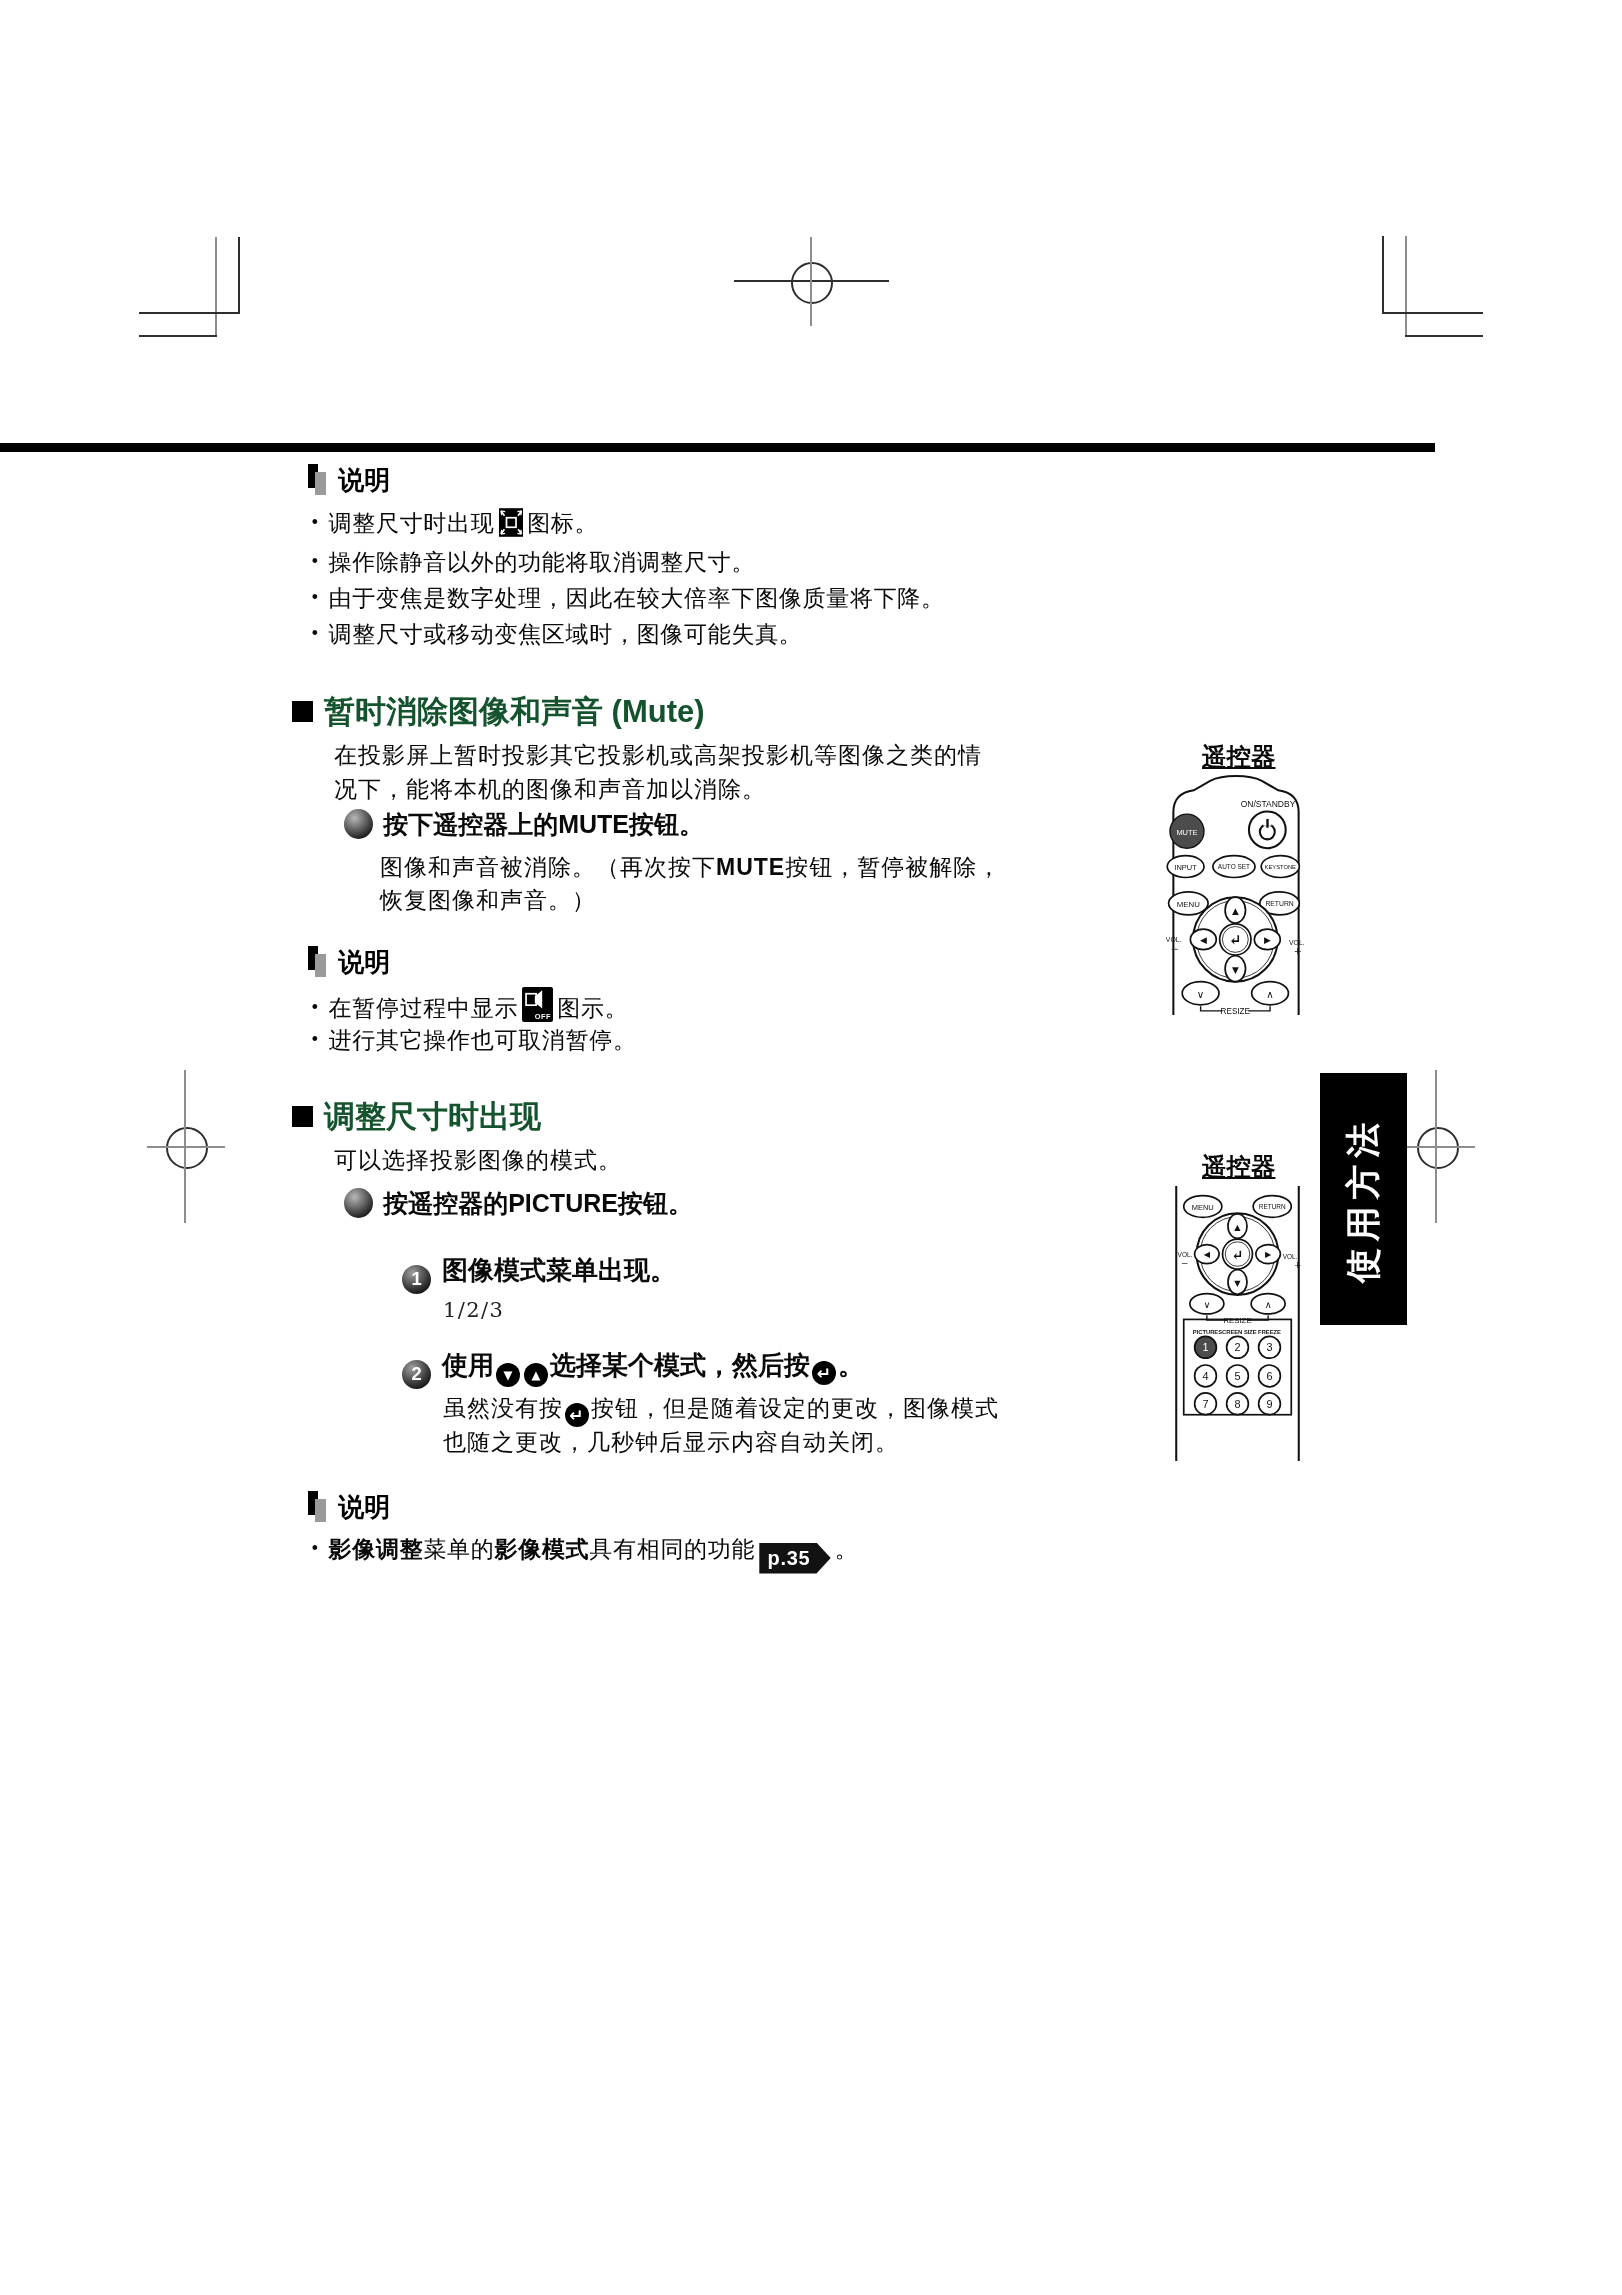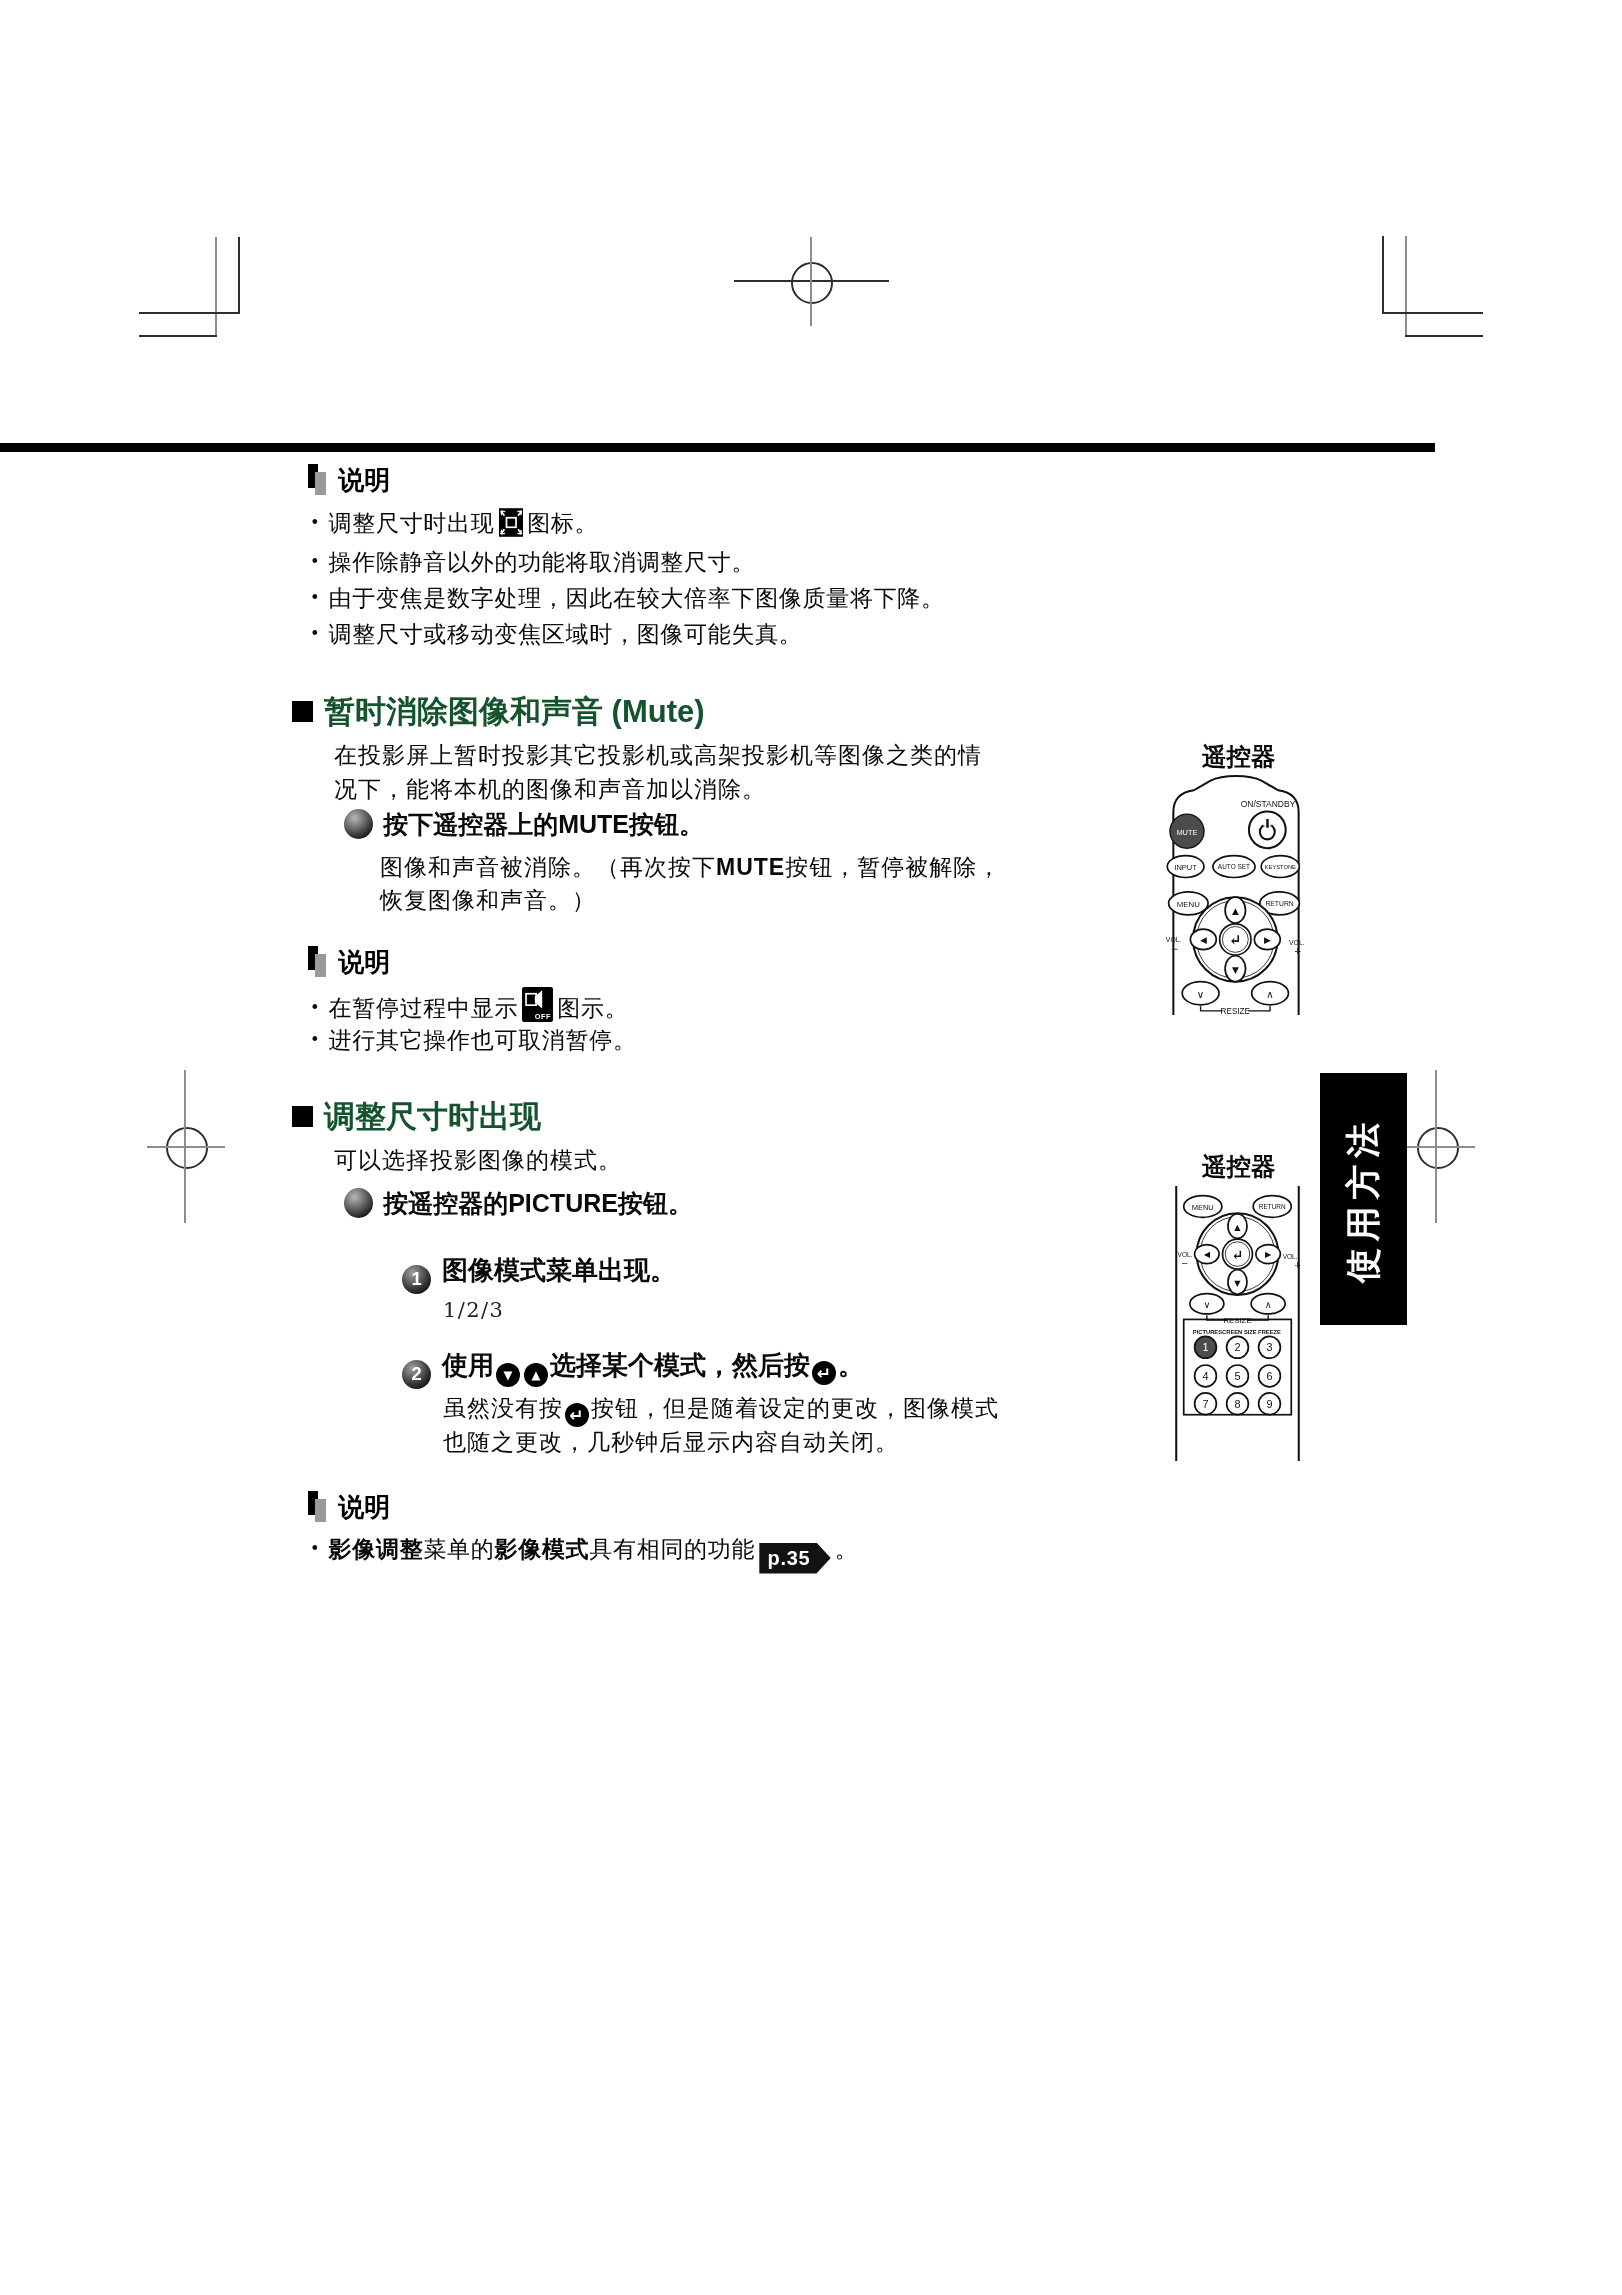--- a/index.html
+++ b/index.html
@@ -36,21 +36,21 @@
          align-items:center;justify-content:center;font:bold 11.6px "DejaVu Sans",sans-serif;
          vertical-align:-4.8px;margin:0 2px;}
   .keyic.enter{font-size:17px;}
   .en{font-family:"Liberation Sans","DejaVu Sans",sans-serif;font-weight:bold;}
   .bseg{font-family:Liberation Serif, serif;font-weight:bold;}
   .badge{display:inline-block;background:#121212;color:#fff;font:bold 20px "Liberation Sans",sans-serif;
          height:31px;line-height:31px;padding:0 20.4px 0 8.2px;margin:0 4.1px;vertical-align:-7.5px;
          clip-path:polygon(0 0,80% 0,100% 50%,80% 100%,0 100%);}
   .menu123{position:absolute;font-size:21px;color:#222;letter-spacing:1.4px;font-family:"DejaVu Serif",serif;}
   
-  .cap{position:absolute;font:bold 24.5px "Liberation Sans","DejaVu Sans",sans-serif;}
+  .cap{position:absolute;font:bold 24.5px "Liberation Sans","DejaVu Sans",sans-serif;text-decoration:underline;}
   .tab{position:absolute;left:1320px;top:1073px;width:87px;height:252px;background:#000;
        display:flex;align-items:center;justify-content:center;}
   .tab span{transform:rotate(-90deg);white-space:nowrap;color:#fff;
             font:bold 35px "Liberation Sans","DejaVu Sans",sans-serif;letter-spacing:6.8px;}
   
   .pnum{position:absolute;left:0;top:1893px;width:1622px;text-align:center;
         font:29px "Liberation Sans","DejaVu Sans",sans-serif;color:#111;}
   
   .wm{color:#ececec;position:absolute;white-space:nowrap;font-family:"Liberation Sans","DejaVu Sans",sans-serif;font-weight:bold;}
   

